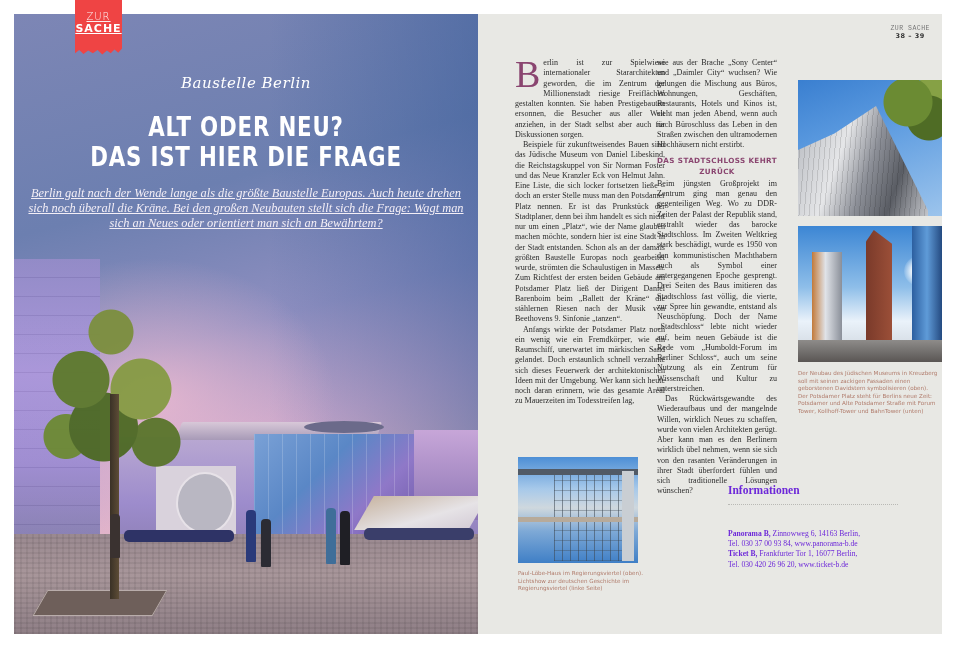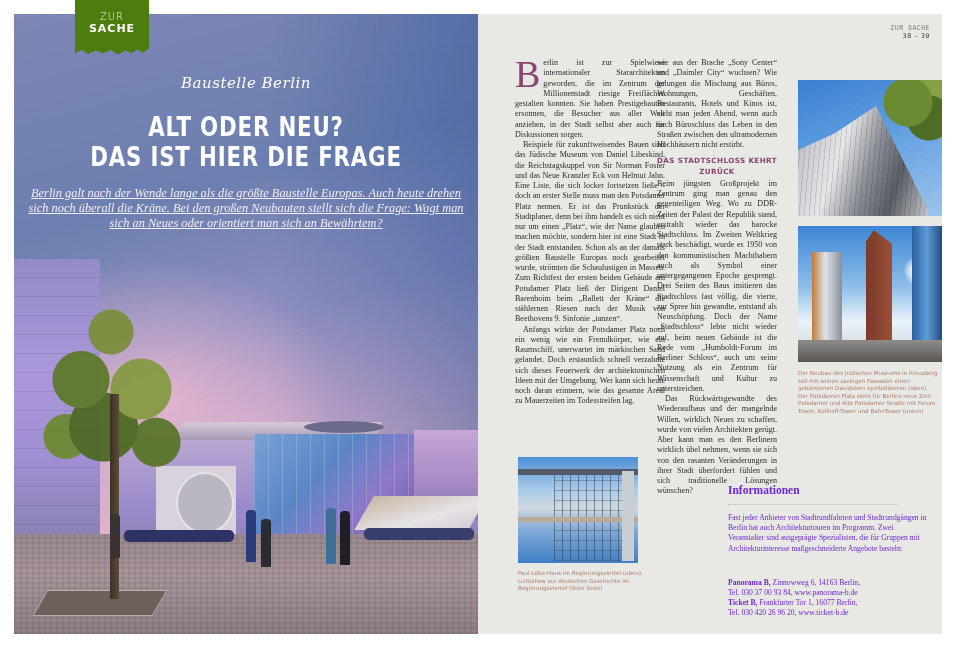--- a/index.html
+++ b/index.html
@@ -86,23 +86,24 @@
     opacity: 0.95;
   }
   .person { position: absolute; width: 10px; border-radius: 4px 4px 1px 1px; background: #2a2a38; }
   .tree-pit {
     position: absolute; left: 26px; top: 576px; width: 120px; height: 26px;
     background: #6e5f5a; transform: skewX(-30deg); border: 1px solid #b9adab;
   }
 
   
   .ribbon {
-    position: absolute; left: 75px; top: 0; width: 74px; height: 55px;
-    background: #4d7c0f; color: #fff; text-align: center;
+    position: absolute; left: 75px; top: 0; width: 47px; height: 55px;
+    background: #ef4444; color: #fff; text-align: center;
     clip-path: polygon(0 0,100% 0,100% 88%,92% 96%,84% 90%,76% 97%,68% 92%,58% 99%,48% 91%,38% 97%,28% 92%,18% 98%,9% 91%,0 97%);
+    text-decoration: underline;
   }
   .ribbon .r1 { display: block; font-family: "DejaVu Sans", sans-serif; font-size: 10px; letter-spacing: 1px; margin-top: 11px; font-weight: 300; opacity: 0.9; }
   .ribbon .r2 { display: block; font-family: "DejaVu Sans", sans-serif; font-size: 11px; letter-spacing: 1px; font-weight: bold; }
 
   
   .kicker {
     position: absolute; left: 14px; top: 74px; width: 464px; text-align: center;
     color: #fff; font-family: "DejaVu Serif", serif; font-style: italic; font-size: 15px; letter-spacing: 0.5px;
   }
   .headline {
@@ -116,21 +117,21 @@
   }
 
   
   .right-page {
     position: absolute; left: 478px; top: 14px; width: 464px; height: 620px; background: #e8e8e4;
   }
   .folio {
     position: absolute; right: 12px; top: 11px; text-align: right; font-family: "DejaVu Sans", sans-serif;
   }
   .folio .f1 { display: block; font-size: 6.5px; color: #777; letter-spacing: 0.5px; font-family: Liberation Mono, monospace; }
-  .folio .f2 { display: block; font-size: 6.5px; color: #333; font-weight: normal; letter-spacing: 0.5px; }
+  .folio .f2 { display: block; font-size: 6.5px; color: #333; font-weight: bold; letter-spacing: 0.5px; text-align: center; }
 
   .col {
     position: absolute; font-family: "Liberation Serif", serif; font-size: 8.05px; line-height: 10.25px;
     color: #2c2c2c; text-align: justify; hyphens: auto;
   }
   .col p { margin: 0; }
   .col p + p { text-indent: 8px; }
   .col1 { left: 37px; top: 44px; width: 150px; }
   .col2 { left: 179px; top: 44px; width: 118px; }
   .dropcap {
@@ -278,21 +279,20 @@
     <div class="loebe-bridge-top"></div>
     <div class="loebe-grid"></div>
     <div class="loebe-bridge-bottom"></div>
     <div class="loebe-pillar"></div>
   </div>
   <div class="caption-left">Paul-Löbe-Haus im Regierungsviertel (oben). Lichtshow zur deutschen Geschichte im Regierungsviertel (linke Seite)</div>
 
   <div class="info-box">
     <div class="info-title">Informationen</div>
     <div class="info-divider"></div>
-    <div class="info-text">Fast jeder Anbieter von Stadtrundfahrten und Stadtrundgängen in Berlin hat auch Architekturtouren im Programm. Zwei Veranstalter sind ausgeprägte Spezialisten, die für Gruppen mit Architekturinteresse maßgeschneiderte Angebote basteln:</div>
     <div class="info-contacts">
       <div><b>Panorama B,</b><span> Zinnowweg 6, 14163 Berlin,</span></div>
       <div>Tel. 030 37 00 93 84, www.panorama-b.de</div>
       <div><b>Ticket B,</b><span> Frankfurter Tor 1, 16077 Berlin,</span></div>
       <div>Tel. 030 420 26 96 20, www.ticket-b.de</div>
     </div>
   </div>
 </div>
 
 </body></html>

